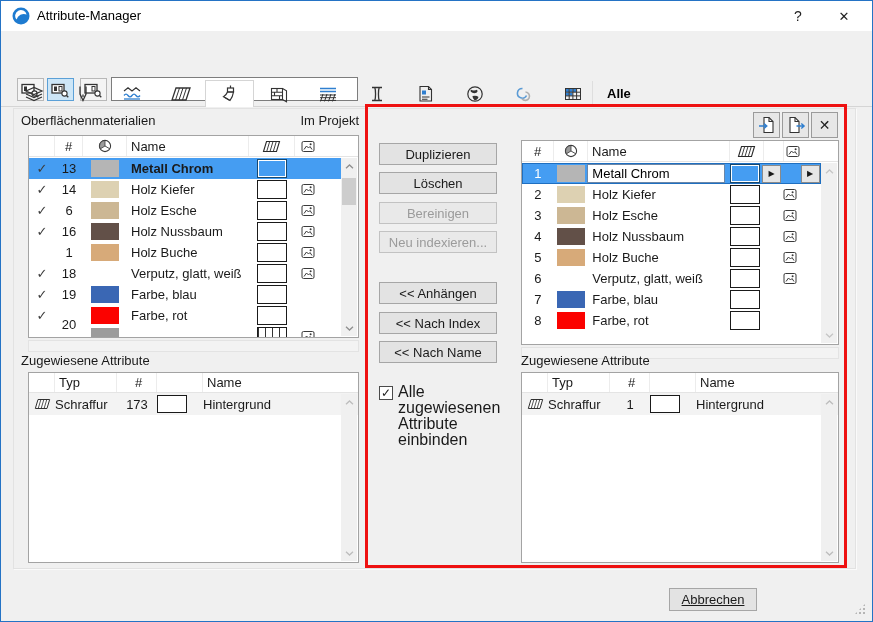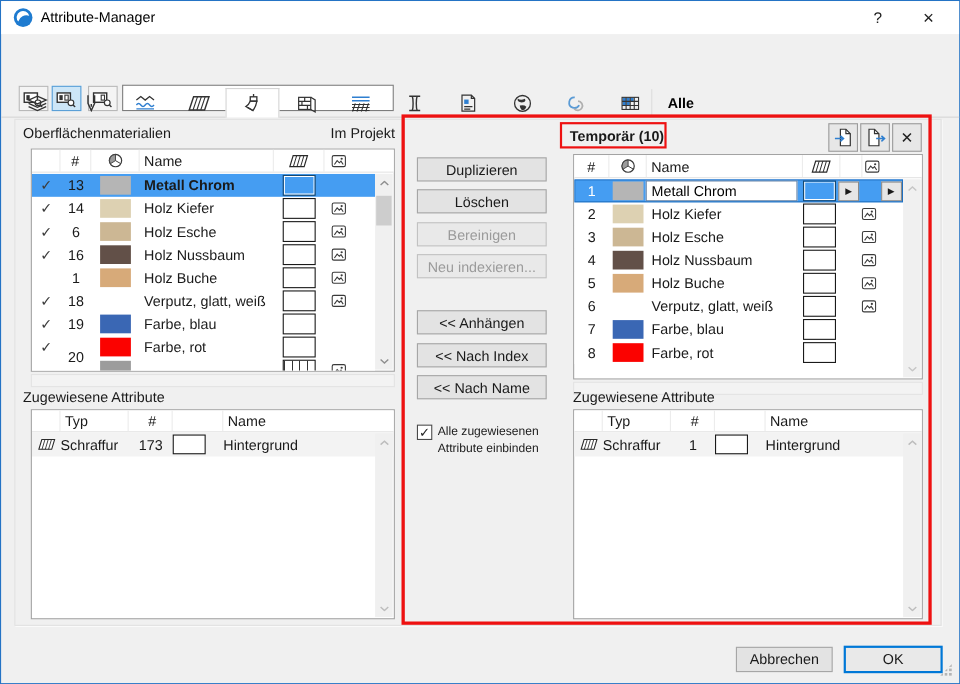--- a/index.html
+++ b/index.html
@@ -57,35 +57,35 @@
   .sb-up{top:0;}
   .sb-down{bottom:0;}
   .sb-thumb{position:absolute;left:1px;width:14px;background:#cdcdcd;}
   .hscroll{position:absolute;height:12px;background:#f3f3f3;border:1px solid #e3e3e3;}
 
   
   .act-btn{position:absolute;left:378px;width:118px;height:22px;background:#e3e3e3;border:1px solid #a6a6a6;display:flex;align-items:center;justify-content:center;font-size:13px;color:#1a1a1a;}
   .act-btn.disabled{background:#e9e9e9;border:1px solid #c2c2c2;color:#9b9b9b;}
   .chk-row{position:absolute;left:378px;top:383px;width:122px;display:flex;}
   .chk-box{width:14px;height:14px;border:1px solid #4a4a4a;background:#fff;margin-top:2px;display:flex;align-items:center;justify-content:center;font-size:12px;color:#222;flex:0 0 14px;}
-  .chk-label{margin-left:5px;font-size:11px;line-height:16px;}
+  .chk-label{margin-left:5px;font-size:16px;line-height:16px;}
 
   
   .temp-title{position:absolute;left:508px;top:110px;width:97px;height:24px;border:2px solid #ee1111;display:flex;align-items:center;padding-left:7px;font-weight:700;background:#f0f0f0;}
   .hdr-btn{position:absolute;top:111px;width:27px;height:26px;background:#e7e7e7;border:1px solid #9b9b9b;display:flex;align-items:center;justify-content:center;}
   .red-frame{position:absolute;left:364px;top:103px;width:482px;height:464px;border:3px solid #ee1111;pointer-events:none;z-index:5;}
 
   
   .as-header{display:flex;align-items:center;height:20px;border-bottom:1px solid #e4e4e4;background:#fff;}
   .as-header .col{display:flex;align-items:center;height:100%;border-right:1px solid #ececec;padding-left:4px;}
   .as-row{display:flex;align-items:center;height:22px;background:#f3f3f3;}
   .as-fillbox{width:30px;height:18px;background:#fff;border:1px solid #1a1a1a;}
 
   
-  .footer-btn{position:absolute;height:23px;background:#e3e3e3;border:1px solid #a6a6a6;display:flex;align-items:center;justify-content:center;font-size:13px;}
+  .footer-btn{position:absolute;height:23px;background:#e3e3e3;border:1px solid #a6a6a6;display:flex;align-items:center;justify-content:center;font-size:13px;text-decoration:underline;}
   .btn-cancel{left:668px;top:587px;width:88px;}
   .btn-ok{left:766px;top:586px;width:90px;height:25px;border:2px solid #0078d7;background:#e9e9e9;}
   .grip{position:absolute;right:6px;bottom:6px;width:12px;height:12px;
         background:radial-gradient(circle at 2px 2px,#b5b5b5 1.2px,transparent 1.3px);
         background-size:4px 4px;clip-path:polygon(100% 0,100% 100%,0 100%);}
   svg{display:block;}
 </style>
 </head>
 <body>
 
@@ -459,21 +459,20 @@
   <div class="act-btn disabled" style="top:201px">Bereinigen</div>
   <div class="act-btn disabled" style="top:230px">Neu indexieren...</div>
   <div class="act-btn" style="top:281px">&lt;&lt; Anhängen</div>
   <div class="act-btn" style="top:311px">&lt;&lt; Nach Index</div>
   <div class="act-btn" style="top:340px">&lt;&lt; Nach Name</div>
   <div class="chk-row">
     <span class="chk-box" id="include-chk">✓</span>
     <span class="chk-label">Alle zugewiesenen Attribute einbinden</span>
   </div>
 
-  <div class="temp-title">Temporär (10)</div>
   <div class="hdr-btn" style="left:752px">
     <svg width="20" height="20" viewBox="0 0 20 20" fill="none">
         <path d="M7 2.5 H12 L16 6.5 V17.5 H7 Z" stroke="#333" stroke-width="1.1" fill="#fff"></path>
         <path d="M12 2.5 V6.5 H16" stroke="#333" stroke-width="1.1"></path>
         <path d="M2 11 H9.5 M7 8.5 L9.8 11 L7 13.5" stroke="#2f7fd0" stroke-width="1.4"></path>
       </svg>
   </div>
   <div class="hdr-btn" style="left:781px">
     <svg width="20" height="20" viewBox="0 0 20 20" fill="none">
         <path d="M4 2.5 H9 L13 6.5 V17.5 H4 Z" stroke="#333" stroke-width="1.1" fill="#fff"></path>
@@ -701,15 +700,14 @@
           <svg width="9" height="5" viewBox="0 0 9 5">
             <path d="M1 0.8 L4.5 4 L8 0.8" fill="none" stroke="#bdbdbd" stroke-width="1.3"></path>
           </svg>
         </span>
     </div>
   </div>
 
   <div class="red-frame"></div>
 
   <div class="footer-btn btn-cancel">Abbrechen</div>
-  <div class="footer-btn btn-ok">OK</div>
   <div class="grip"></div>
 </div>
 
 </body></html>

